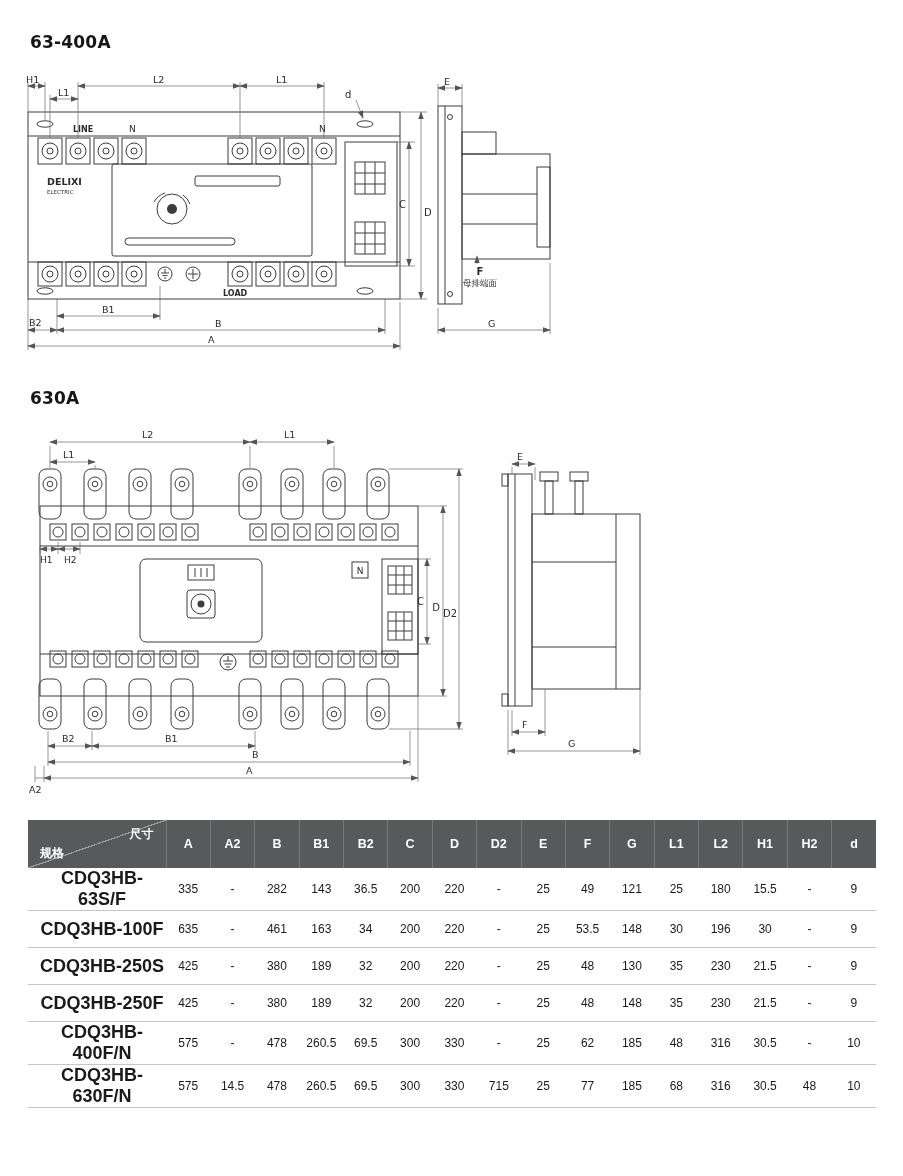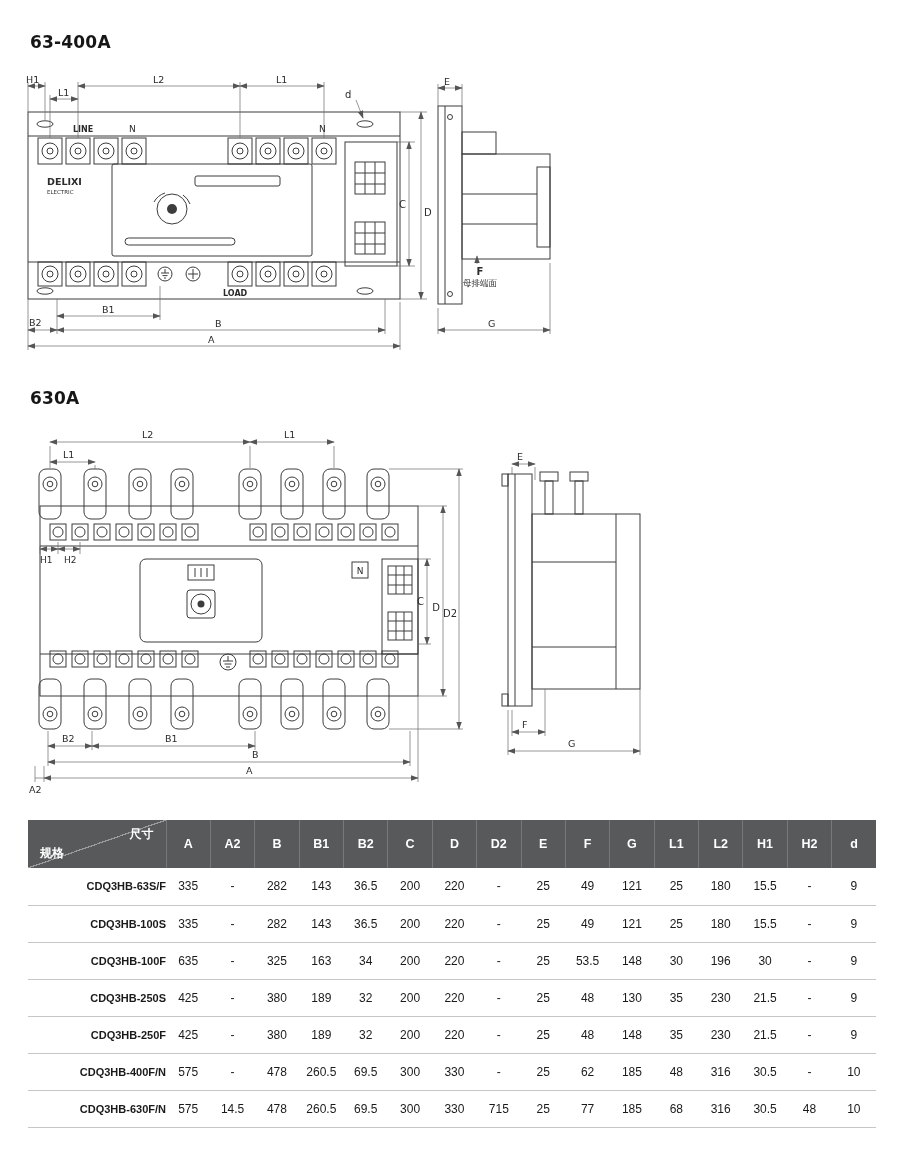--- a/index.html
+++ b/index.html
@@ -9,21 +9,21 @@
     font-family: "DejaVu Sans", sans-serif; letter-spacing: 0.2px; text-align: right; }
   svg.draw { position: absolute; overflow: visible; }
   svg text { font-family: "DejaVu Sans", "Liberation Sans", sans-serif; fill: #2b2b2b; stroke: none; }
   table.dims { position: absolute; left: 28px; top: 820px; width: 848px;
     border-collapse: collapse; table-layout: fixed; }
   table.dims thead th { background: #58595b; color: #fff; font-weight: bold; height: 48px;
     font-size: 12.5px; border-left: 1px solid #77787a; text-align: center; }
   table.dims thead th:first-child { border-left: none; width: 138px; }
   table.dims tbody td { height: 37px; text-align: center; font-size: 12px; background: #fff;
     border-bottom: 1px solid #c6c6c6; color: #1a1a1a; }
-  table.dims tbody td.model { text-align: right; padding-left: 10px; font-weight: bold; font-size: 11px; }
+  table.dims tbody td.model { text-align: center; padding-left: 10px; font-weight: bold; font-size: 18px; }
   th.diag { position: relative; padding-left: 20px; }
   th.diag .diag-line { position: absolute; inset: 0;
     background: linear-gradient(to bottom right, transparent calc(50% - 0.6px), #9a9b9d calc(50% - 0.6px), #9a9b9d calc(50% + 0.6px), transparent calc(50% + 0.6px)); }
   th.diag .tr { position: absolute; top: 6px; right: 12px; font-size: 12px; font-weight: bold; }
   th.diag .bl { position: absolute; bottom: 6px; left: 12px; font-size: 12px; font-weight: bold; margin-top: 48px; }
 </style>
 </head>
 <body>
 
 <h2 class="sec-title" style="left:30px;top:32px">63-400A</h2>
@@ -473,43 +473,24 @@
         <td>25</td>
         <td>49</td>
         <td>121</td>
         <td>25</td>
         <td>180</td>
         <td>15.5</td>
         <td>-</td>
         <td>9</td>
       </tr>
       <tr>
-        <td class="model">CDQ3HB-100S</td>
-        <td>335</td>
-        <td>-</td>
-        <td>282</td>
-        <td>143</td>
-        <td>36.5</td>
-        <td>200</td>
-        <td>220</td>
-        <td>-</td>
-        <td>25</td>
-        <td>49</td>
-        <td>121</td>
-        <td>25</td>
-        <td>180</td>
-        <td>15.5</td>
-        <td>-</td>
-        <td>9</td>
-      </tr>
-      <tr>
         <td class="model">CDQ3HB-100F</td>
         <td>635</td>
         <td>-</td>
-        <td>325</td>
+        <td>461</td>
         <td>163</td>
         <td>34</td>
         <td>200</td>
         <td>220</td>
         <td>-</td>
         <td>25</td>
         <td>53.5</td>
         <td>148</td>
         <td>30</td>
         <td>196</td>

